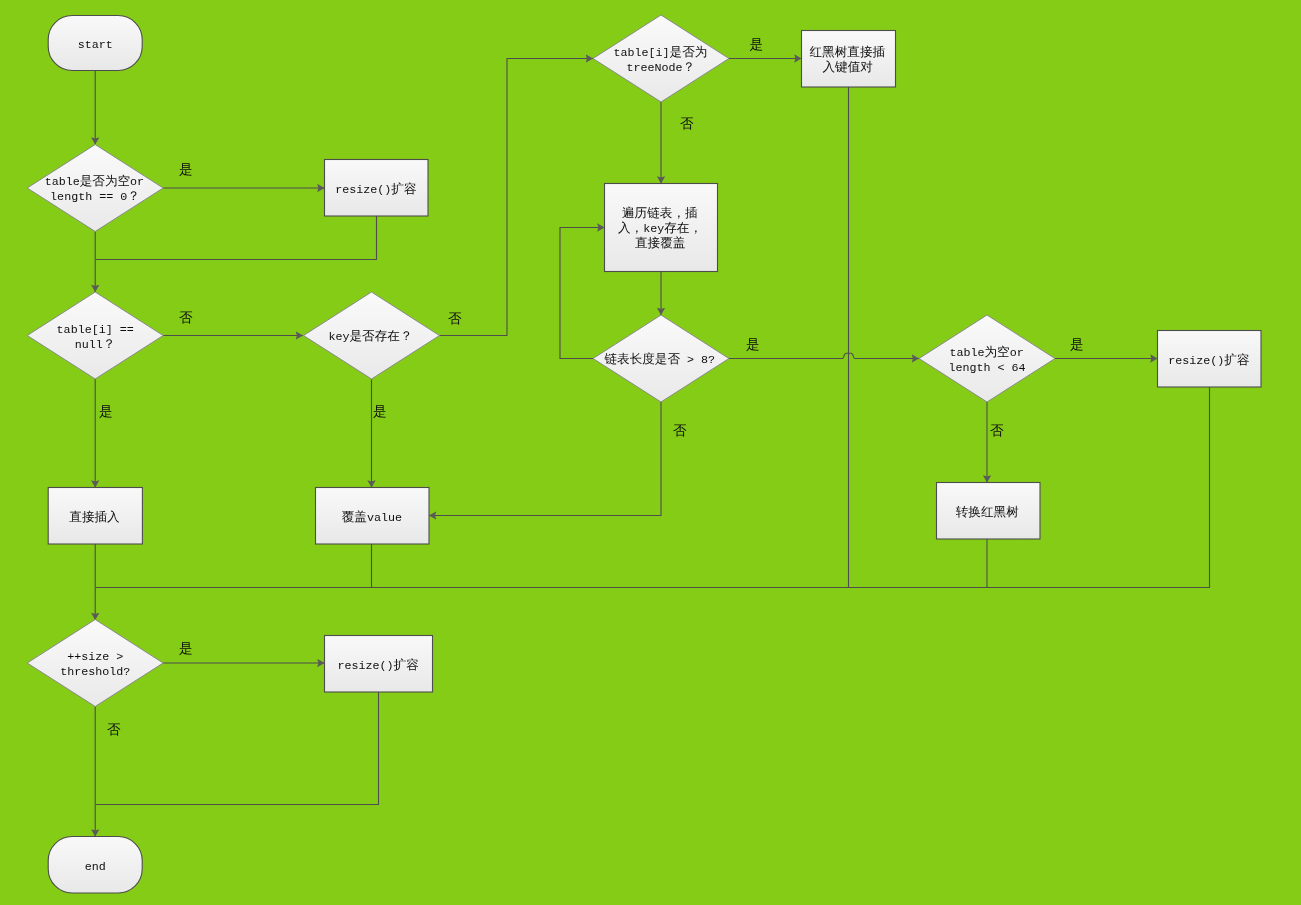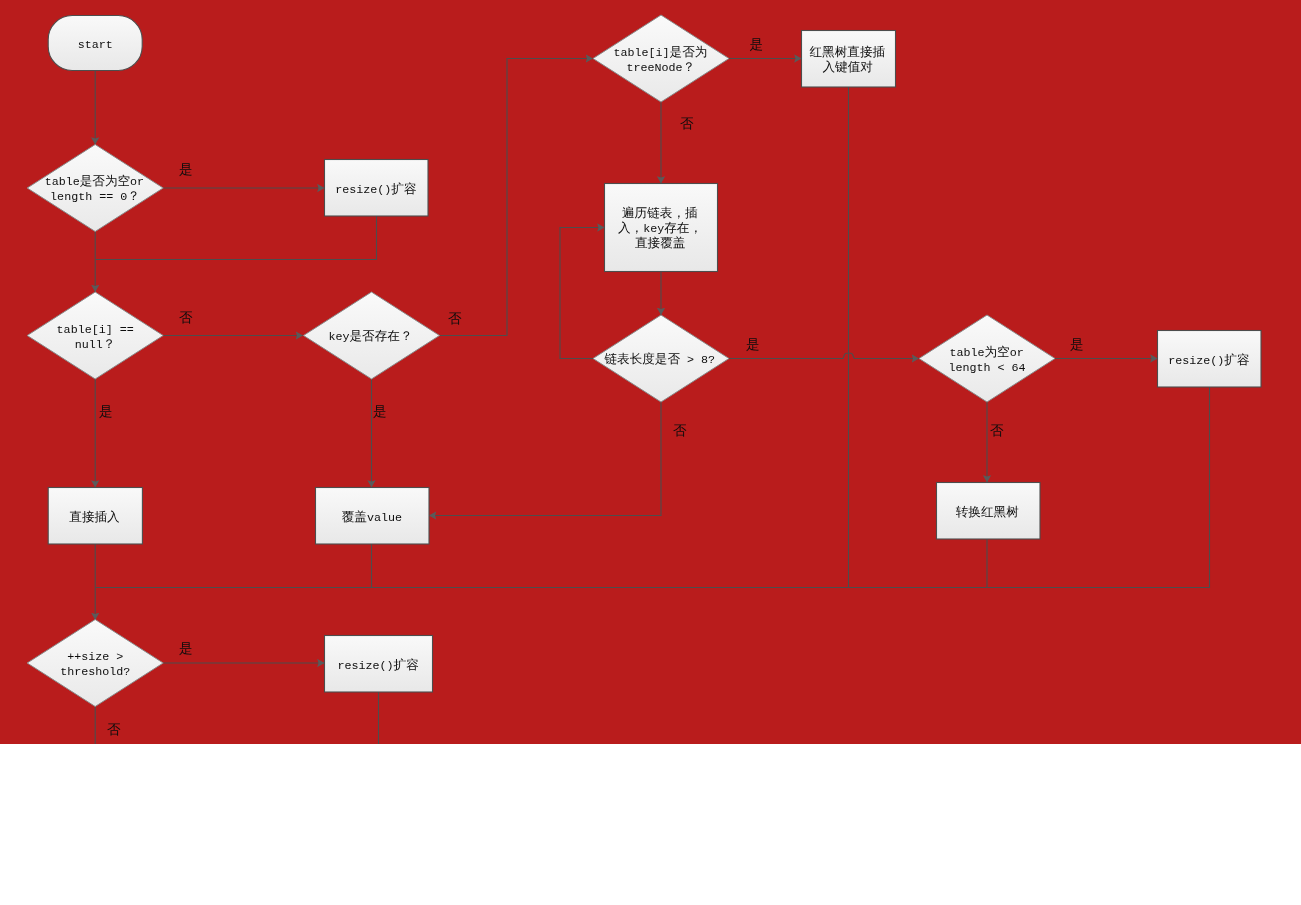--- a/index.html
+++ b/index.html
@@ -1,17 +1,17 @@
 <!DOCTYPE html>
 <html><head>
 <meta charset="utf-8">
 <title>HashMap put flowchart</title>
 <style>
   html,body{margin:0;padding:0;background:#ffffff;}
-  #canvas{position:relative;width:1301px;height:744px;background:#b91c1c;overflow:hidden;}
+  #canvas{position:relative;width:1301px;height:905px;background:#84cc16;overflow:hidden;}
   svg{display:block;}
   .nd{fill:url(#ng);stroke:#4d4d4d;stroke-width:1.1;}
   .dm{fill:url(#dg);stroke:#8a8a8a;stroke-width:1;}
   .ed{fill:none;stroke:#4d4d4d;stroke-width:1.1;}
   text{font-family:"Liberation Mono","DejaVu Sans Mono",monospace;fill:#0d0d0d;}
   tspan.a{font-size:11.7px;}
   tspan.c{font-size:12.6px;}
   .elb tspan.c{font-size:13.6px;}
 </style>
 </head>

